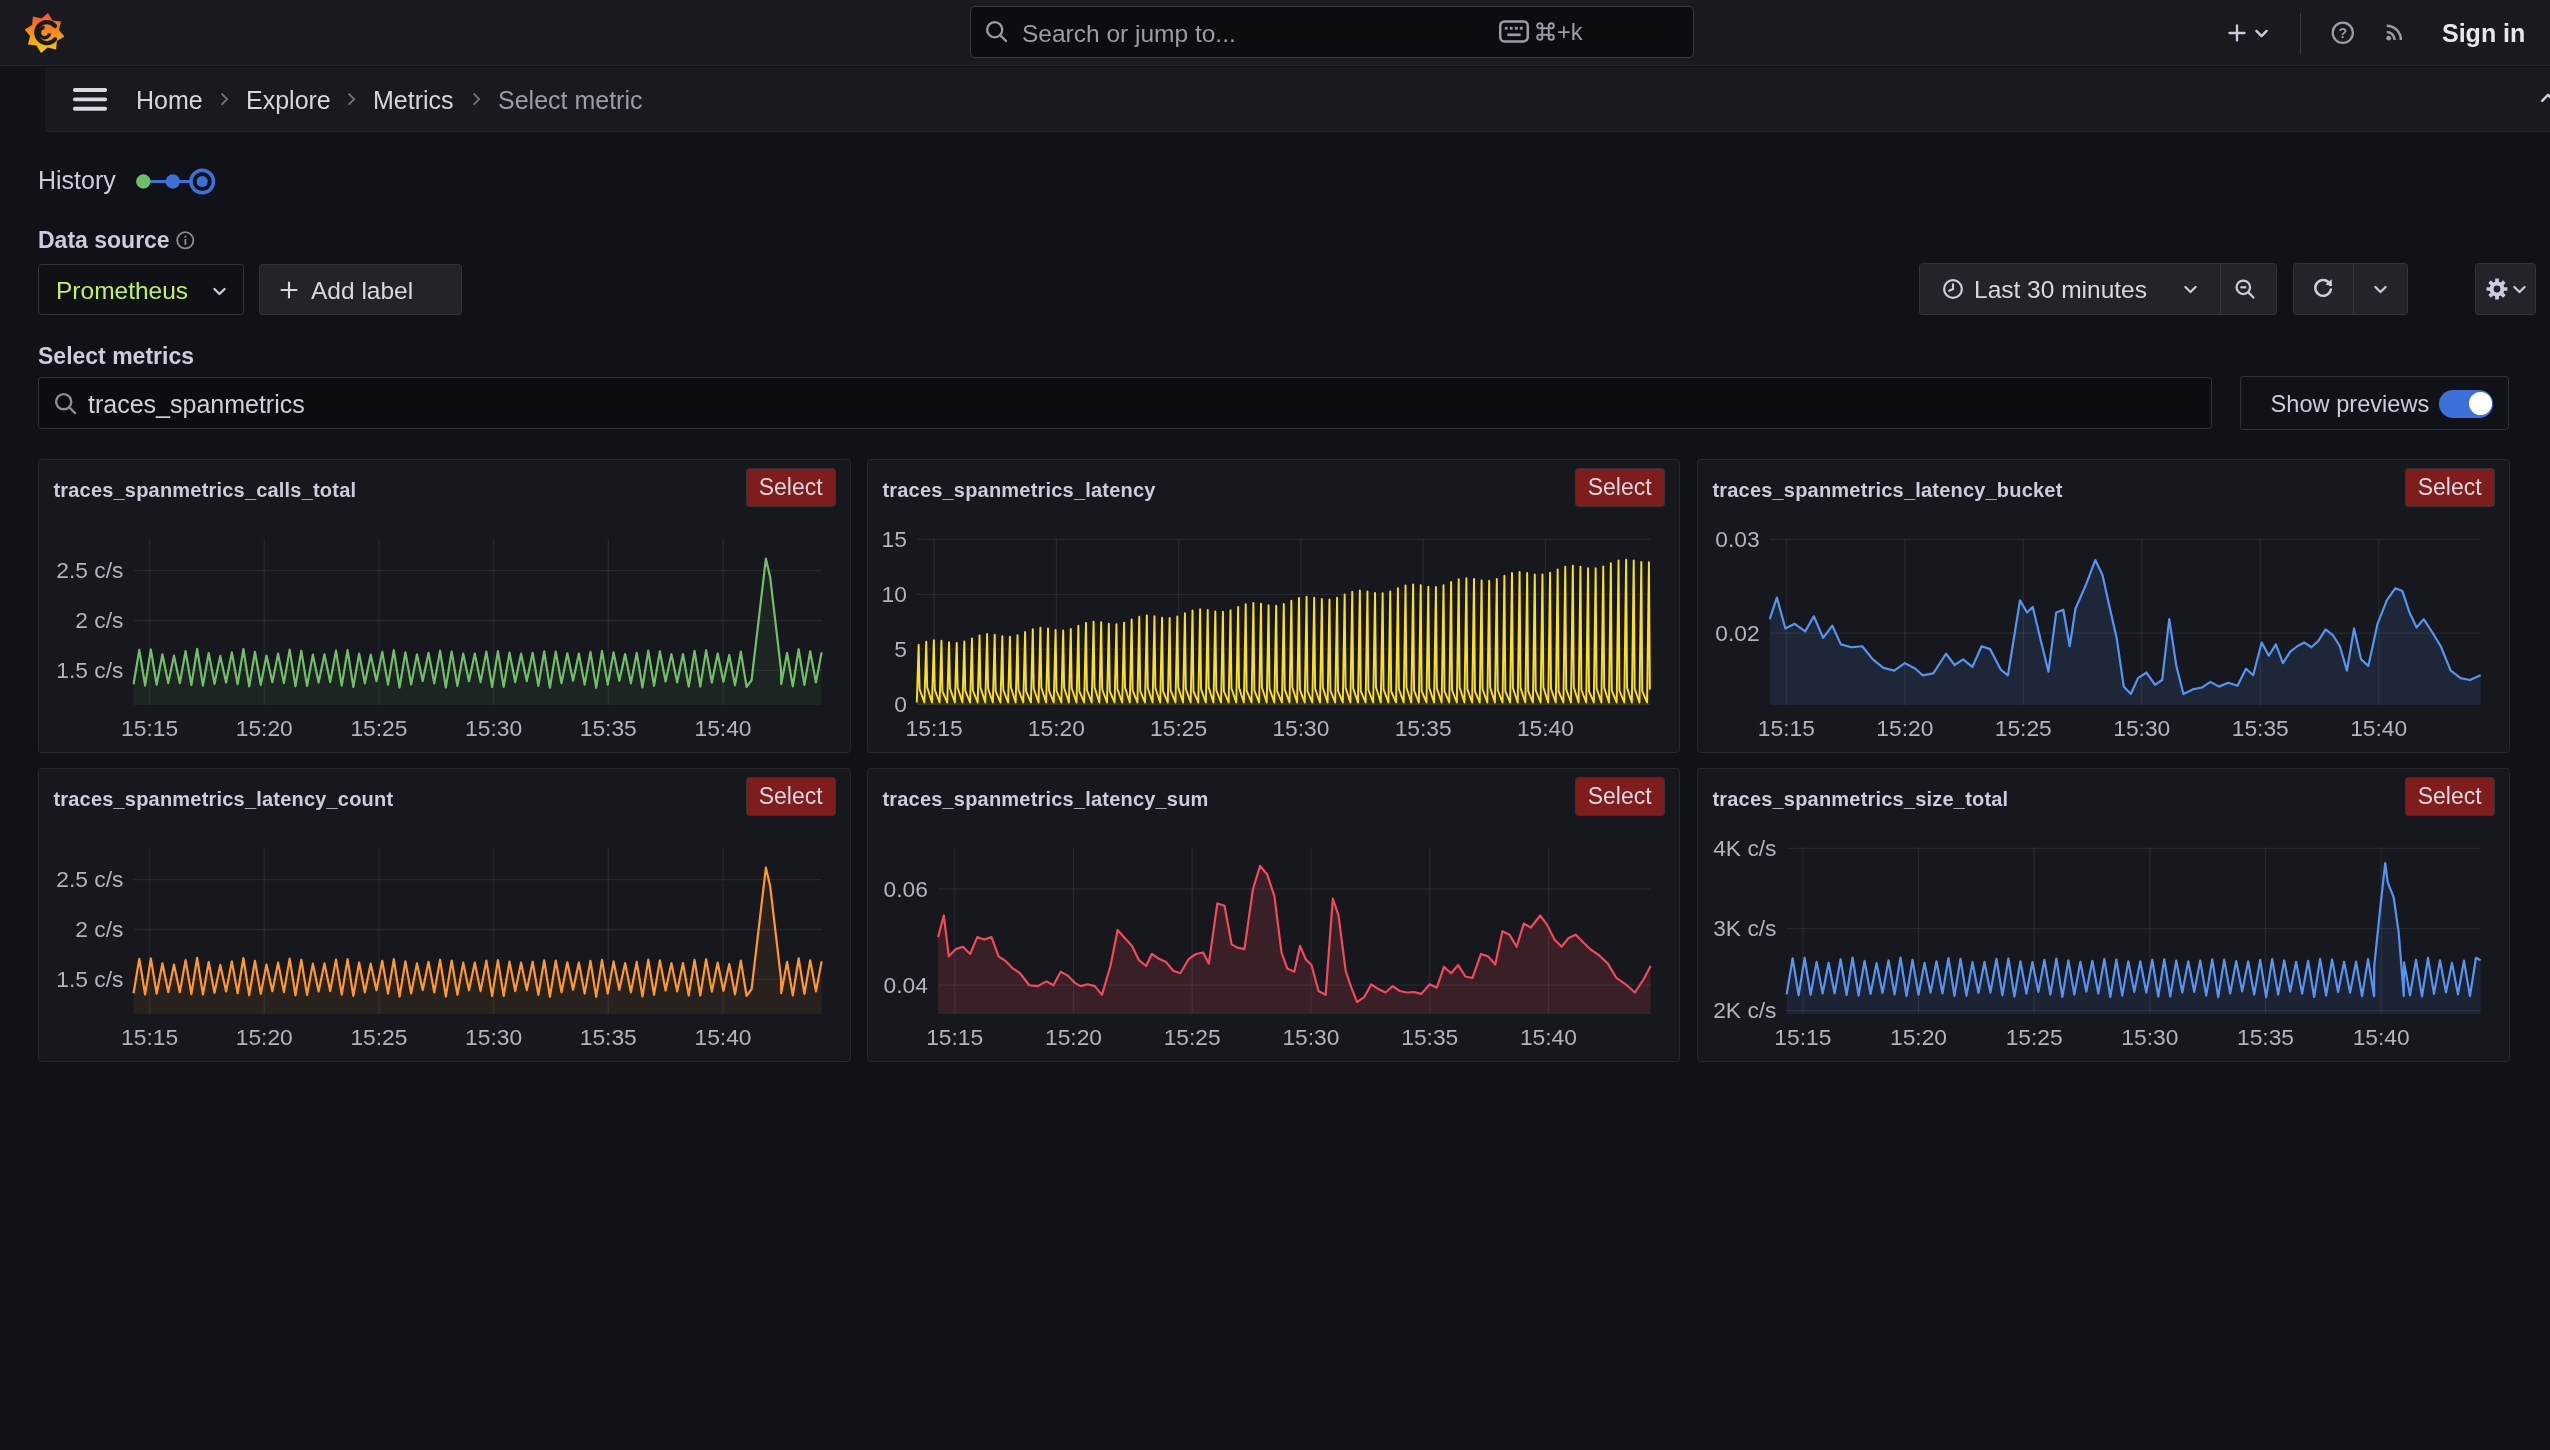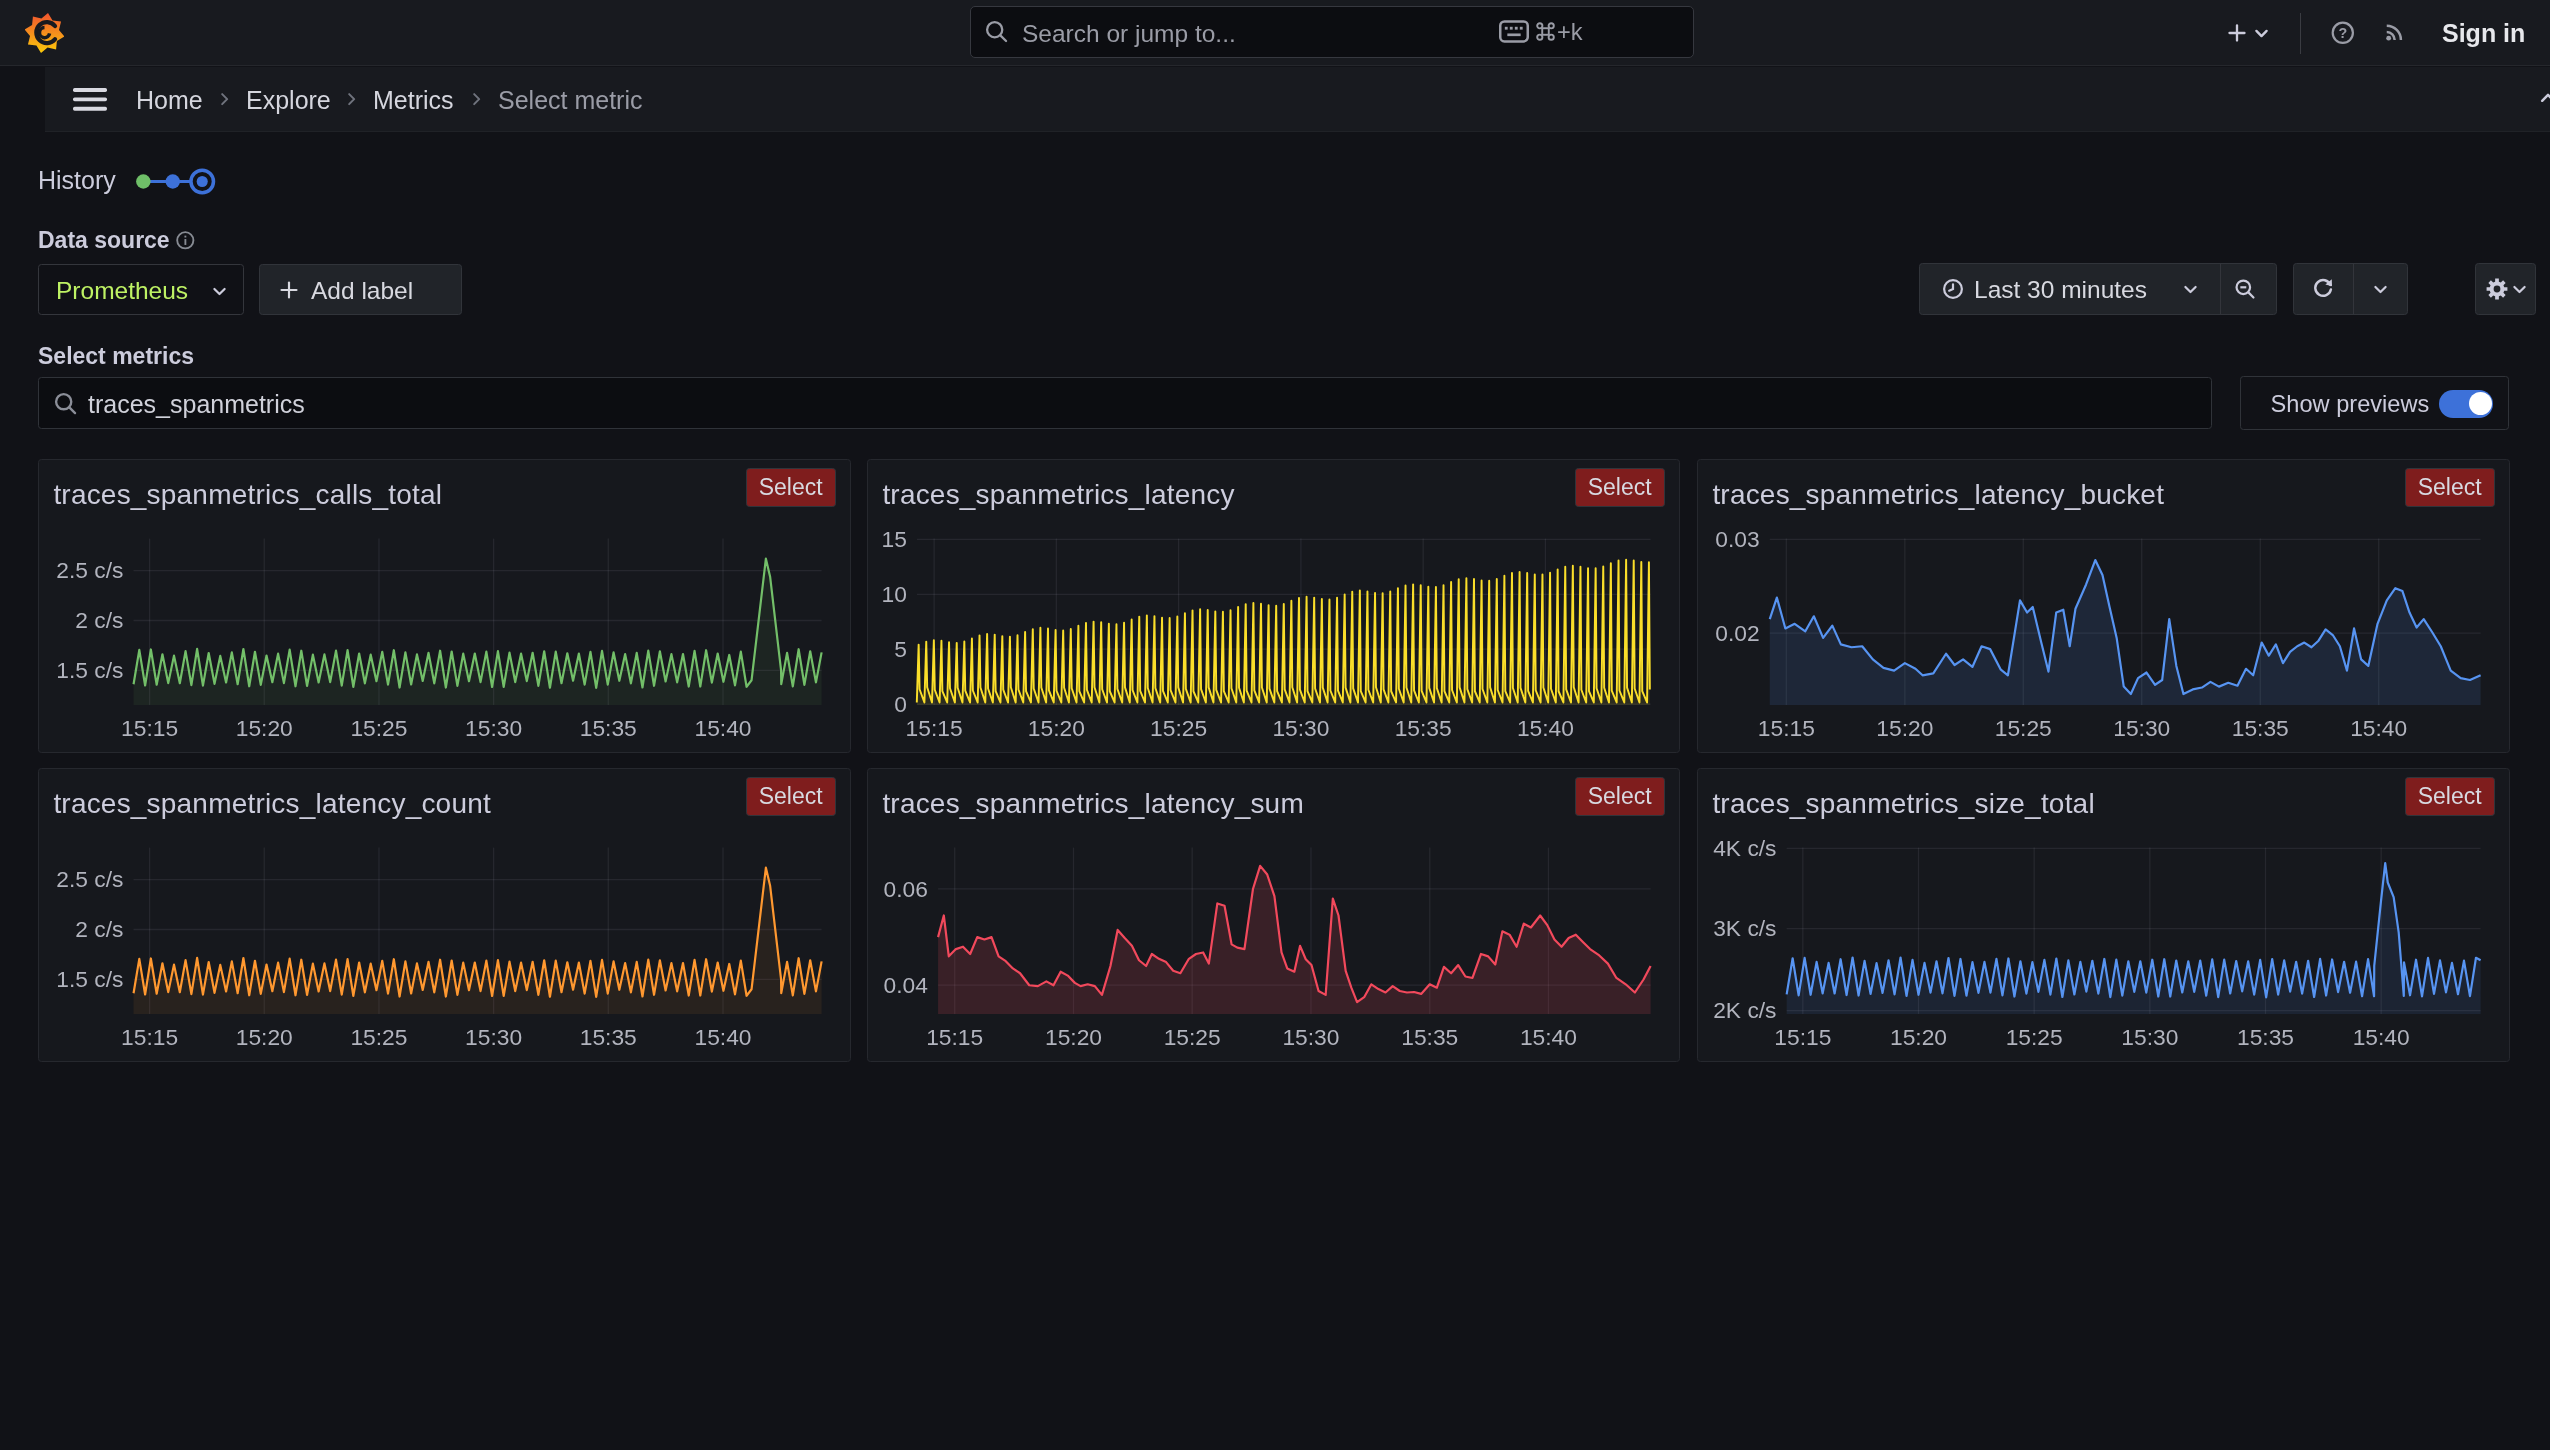--- a/index.html
+++ b/index.html
@@ -1,20 +1,20 @@
 <!DOCTYPE html>
 <html style="font-size:13.5px"><head><meta charset="utf-8"><style>
 * { margin:0; padding:0; box-sizing:border-box; }
 html,body { width:2550px; height:1451px; background:#111217; font-family:"Liberation Sans",sans-serif; overflow:hidden; }
 .abs { position:absolute; }
 #topbar { position:absolute; left:0; top:0; width:2550px; height:66px; background:#181a1f; border-bottom:0.8px solid #25272c; }
 #crumbbar { position:absolute; left:0; top:67px; width:2550px; height:65px; background:#181a1f; border-bottom:0.8px solid #202227;margin-left:45px; }
 #searchbox { position:absolute; left:970px; top:5.9px; width:724px; height:52px; background:#0c0d11; border:1.3px solid #36383f; border-radius:5px; }
 .panel { position:absolute; width:813px; height:294px; background:#16181d; border:0.8px solid #26282e; border-radius:3.4px; }
-.ptitle { position:absolute; left:14.4px; top:18.6px; font-size:28px; font-weight:400; color:#ccccdc; letter-spacing:0.2px; }
+.ptitle { position:absolute; left:14.4px; top:18.6px; font-size:20px; font-weight:700; color:#ccccdc; letter-spacing:0.2px; }
 .sel { position:absolute; right:14.4px; top:8.4px; width:90px; height:39px; background:#7f1d1d; border:0.8px solid #31343a; border-radius:3.4px; color:#d8d9e0; font-size:23px; font-weight:500; text-align:center; line-height:37px; }
 .btn { position:absolute; background:#212429; border:0.8px solid #31343a; border-radius:3.4px; color:#d8d9e0;text-align:right; }
 .lbl { position:absolute; color:#ccccdc; font-weight:700; font-size:23px; }
 text { font-family:"Liberation Sans",sans-serif; }
 </style></head><body>
 
 <div id="topbar">
   <div class="abs" style="left:24.5px;top:11.8px;"><svg width="39" height="42" viewBox="0 0 100 108">
 <defs>
           <linearGradient id="g1" x1="0" y1="0" x2="0" y2="1">

